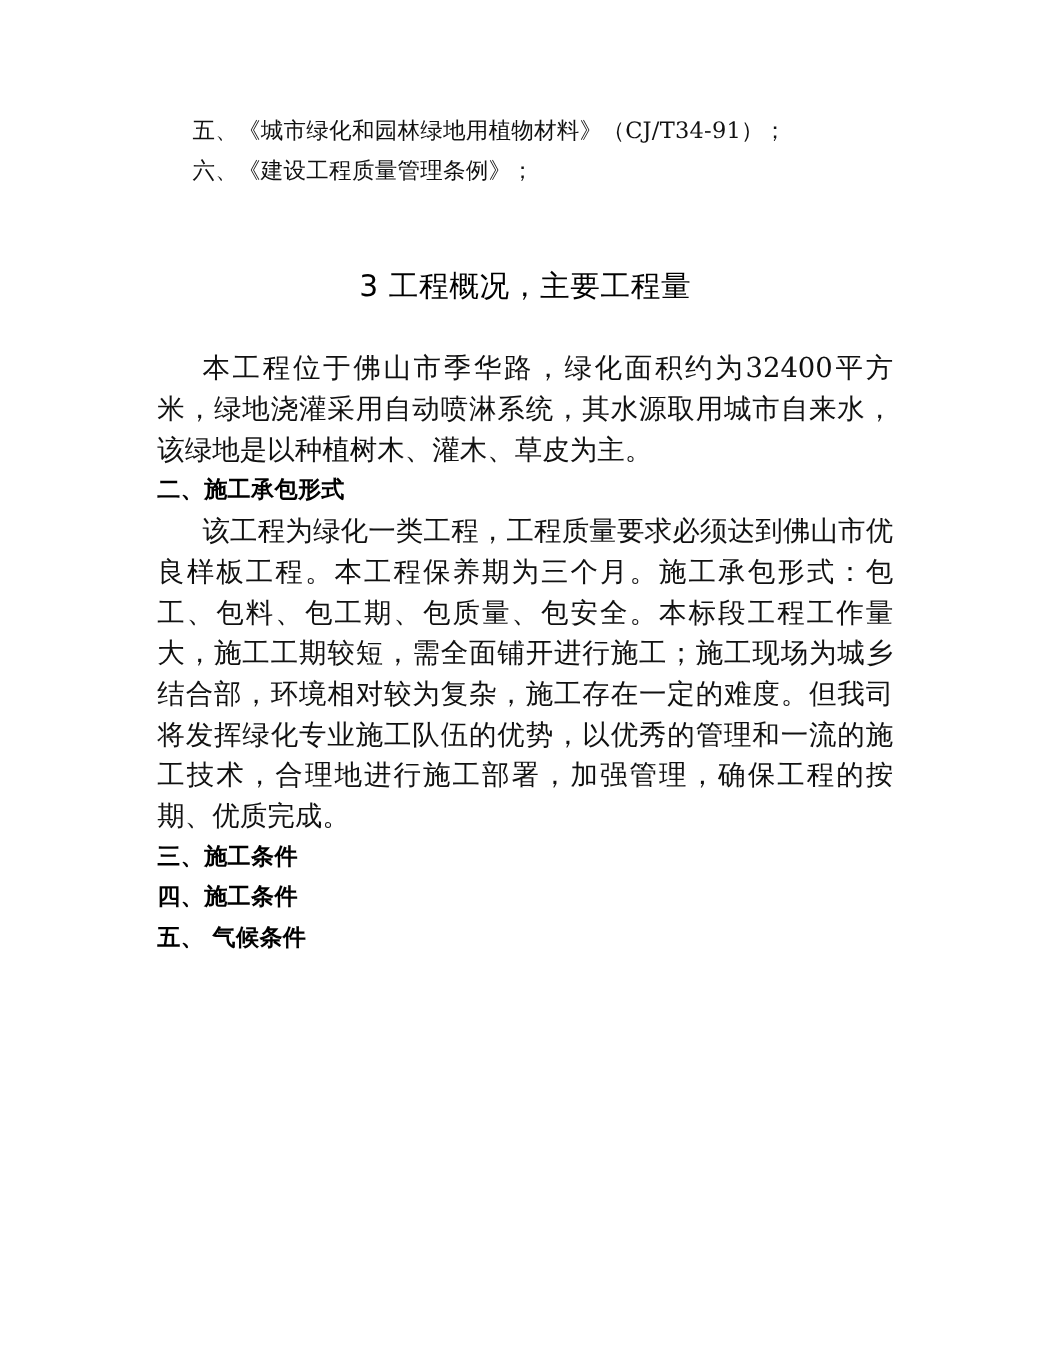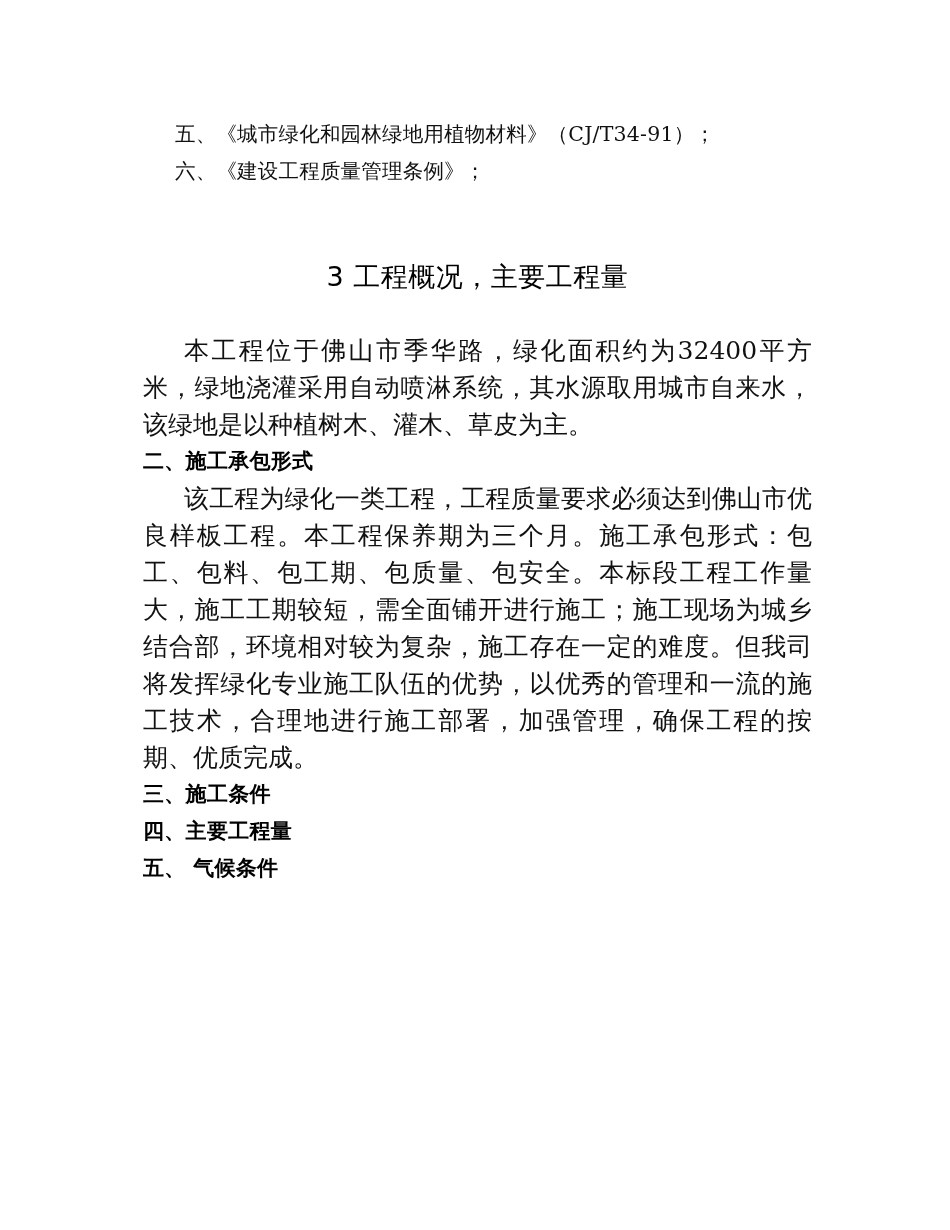--- a/index.html
+++ b/index.html
@@ -23,21 +23,21 @@
     background: #ffffff;
     box-sizing: border-box;
     padding: 0;
     overflow: hidden;
   }
 
   
   .content {
     position: absolute;
     left: 143px;
-    top: 16px;
+    top: 0;
     width: 669px;
   }
 
   .spacer-top { height: 100px; }
 
   
   .ref-list {
     margin: 0;
     padding: 0;
     list-style: none;
@@ -114,18 +114,18 @@
 
     <div class="gap-after-title"></div>
 
     <p class="body-par">本工程位于佛山市季华路，绿化面积约为32400平方米，绿地浇灌采用自动喷淋系统，其水源取用城市自来水，该绿地是以种植树木、灌木、草皮为主。</p>
 
     <h2 class="section-heading">二、施工承包形式</h2>
     <p class="body-par">该工程为绿化一类工程，工程质量要求必须达到佛山市优良样板工程。本工程保养期为三个月。施工承包形式：包工、包料、包工期、包质量、包安全。本标段工程工作量大，施工工期较短，需全面铺开进行施工；施工现场为城乡结合部，环境相对较为复杂，施工存在一定的难度。但我司将发挥绿化专业施工队伍的优势，以优秀的管理和一流的施工技术，合理地进行施工部署，加强管理，确保工程的按期、优质完成。</p>
 
     <h2 class="section-heading">三、施工条件</h2>
 
-    <h2 class="section-heading">四、主要工程量</h2>
+    <h2 class="section-heading">四、施工条件</h2>
 
     <h2 class="section-heading">五、 气候条件</h2>
 
   </div>
 </div>
 
 </body></html>

